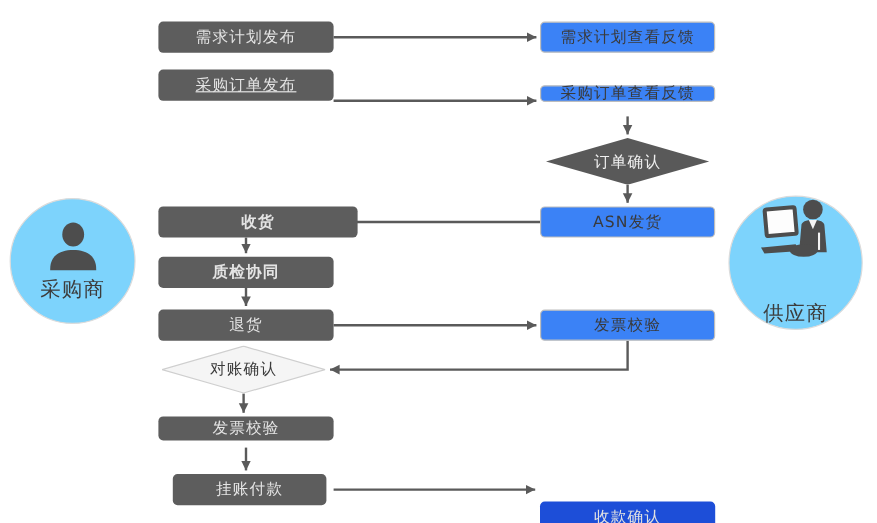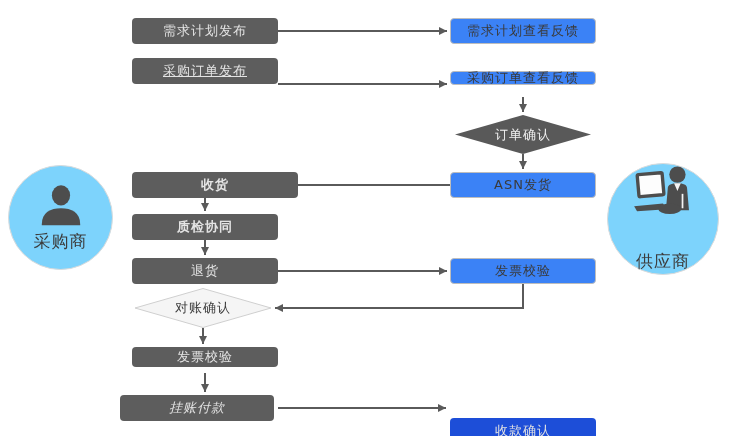--- a/index.html
+++ b/index.html
@@ -69,21 +69,21 @@
   </div>
   <div class="node node-dark" style="left:132px;top:214px;width:146px;height:26px;font-weight:bold;">
     <span>质检协同</span>
   </div>
   <div class="node node-dark" style="left:132px;top:258px;width:146px;height:26px;text-align:center;">
     <span>退货</span>
   </div>
   <div class="node node-dark" style="left:132px;top:347px;width:146px;height:20px;">
     <span>发票校验</span>
   </div>
-  <div class="node node-dark" style="left:120px;top:395px;width:154px;height:26px;font-style:italic;">
+  <div class="node node-dark" style="left:144px;top:395px;width:128px;height:26px;">
     <span>挂账付款</span>
   </div>
 
   <div class="diamond diamond-light" style="left:135px;top:288px;width:136px;height:40px;">
     <svg width="136" height="40" viewBox="0 0 136 40">
       <polygon points="0,20 68,0.5 136,20 68,39.5" fill="#f5f5f5" stroke="#cfcfcf" stroke-width="1"></polygon>
     </svg>
     <div class="dlabel">对账确认</div>
   </div>
 

